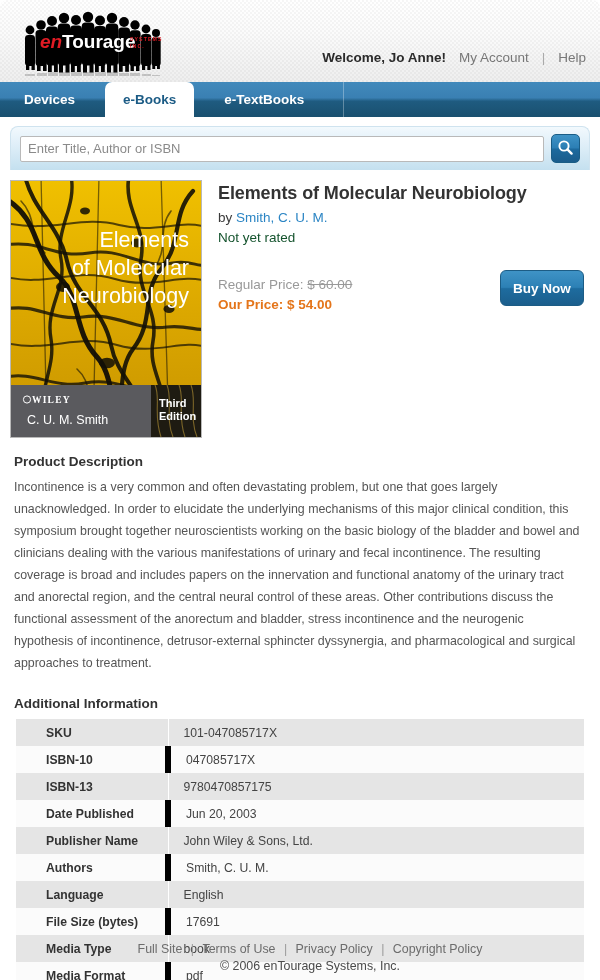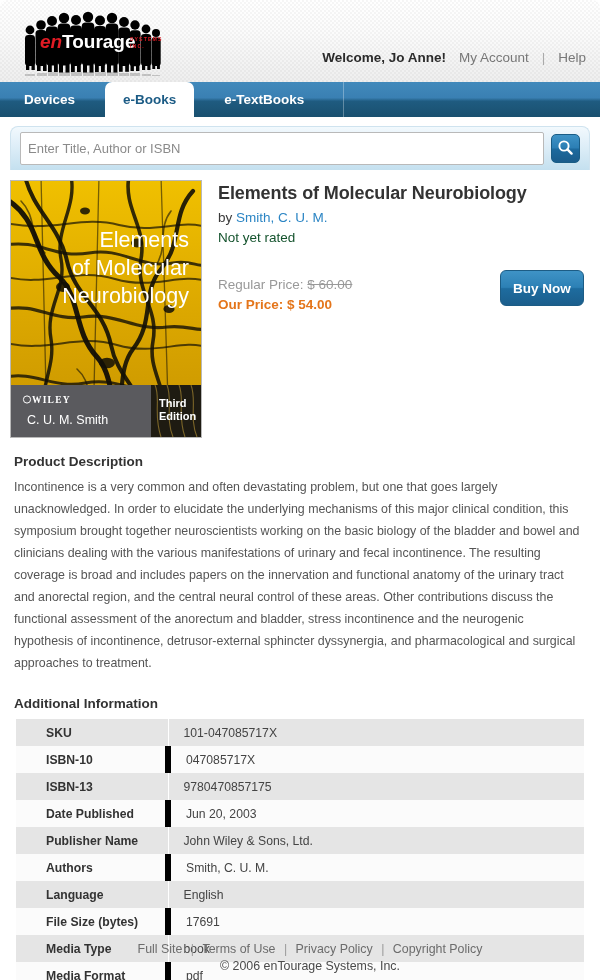--- a/index.html
+++ b/index.html
@@ -127,21 +127,21 @@
   }
   .search-label {
     font-size: 13.5px;
     font-weight: bold;
     color: #20567c;
     width: 172px;
     padding-left: 10px;
   }
   .search-input {
     flex: 1;
-    height: 33px;
+    height: 26px;
     border: 1px solid #b9b9b9;
     border-radius: 2px;
     background: #ffffff;
     font-family: "Liberation Sans", sans-serif;
     font-size: 13px;
     color: #333;
     padding: 0 7px;
     outline: none;
   }
   .search-input::placeholder { color: #8a8a8a; }

